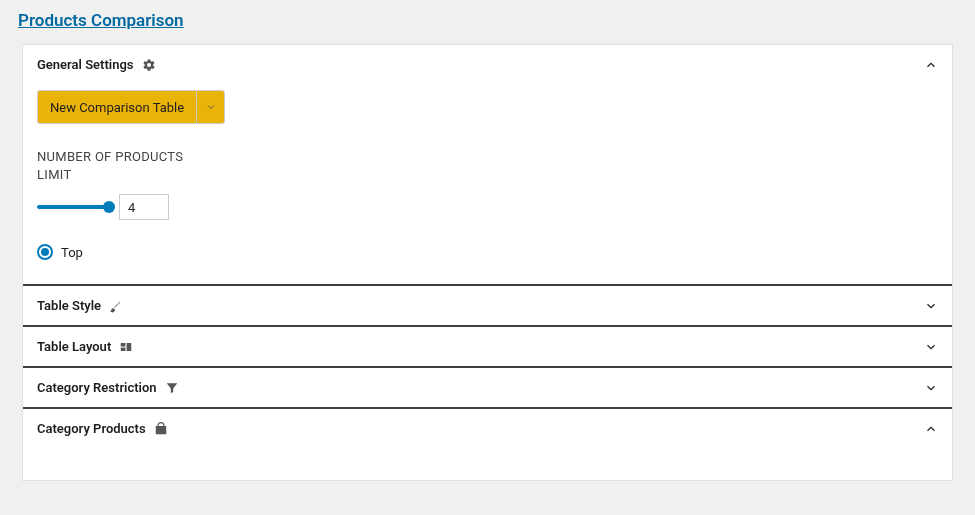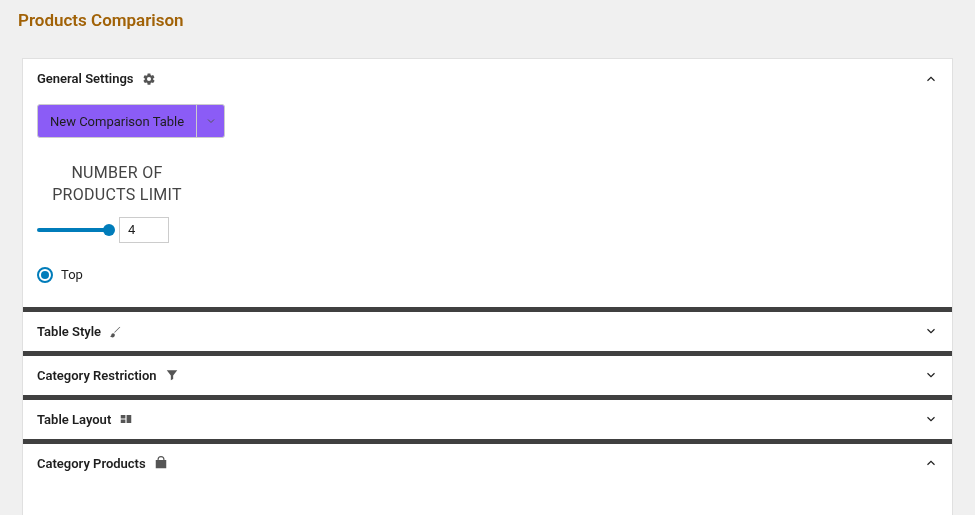--- a/index.html
+++ b/index.html
@@ -8,22 +8,23 @@
     background: #f0f0f0;
     font-size: 13px;
     color: #1e1e1e;
     width: 975px;
     height: 515px;
     overflow: hidden;
   }
   .page-title {
     font-size: 17px;
     font-weight: 600;
-    padding: 10px 18px 28px 18px;
-    color: #a16207;
+    padding: 10px 18px 14px 18px;
+    color: #0369a1;
+    text-decoration: underline;
   }
   .panel-container {
     margin: 0 22px;
     background: #fff;
     border: 1px solid #e0e0e0;
   }
   .panel-header {
     display: flex;
     align-items: center;
     padding: 12px 14px;
@@ -50,21 +51,21 @@
   }
   .field-label {
     font-size: 13px;
     color: #1e1e1e;
     margin-bottom: 8px;
   }
   .select-wrap {
     display: inline-flex;
     border: 1px solid #ccc;
     border-radius: 3px;
-    background: #8b5cf6;
+    background: #eab308;
     height: 34px;
     align-items: stretch;
     margin-bottom: 24px;
   }
   .select-text {
     padding: 0 12px;
     display: flex;
     align-items: center;
     font-size: 13px;
     color: #1e1e1e;
@@ -72,28 +73,27 @@
   }
   .select-caret {
     border-left: 1px solid #ccc;
     width: 28px;
     display: flex;
     align-items: center;
     justify-content: center;
   }
   .select-caret svg { width: 12px; height: 12px; stroke: #555; fill: none; stroke-width: 2; }
   .caps-label {
-    font-size: 16px;
+    font-size: 13px;
     letter-spacing: 0.3px;
     color: #444;
     text-transform: uppercase;
     line-height: 1.4;
     margin-bottom: 10px;
     max-width: 160px;
-    text-align: center;
   }
   .slider-row {
     display: flex;
     align-items: center;
     gap: 10px;
     margin-bottom: 24px;
   }
   .slider-track {
     position: relative;
     width: 72px;
@@ -141,21 +141,21 @@
     border-color: #007cba;
   }
   .radio.checked::after {
     content: "";
     width: 8px;
     height: 8px;
     background: #007cba;
     border-radius: 50%;
   }
   .radio-label { font-size: 13px; color: #1e1e1e; }
-  .divider-top { border-top: 5px solid #404040; }
+  .divider-top { border-top: 2px solid #404040; }
   .related-body { padding: 14px 14px 18px 14px; }
 </style>
 </head>
 <body>
 
 <div class="page-title">Products Comparison</div>
 
 <div class="panel-container">
 
   <div class="panel-header">
@@ -206,39 +206,39 @@
     </span>
     <span class="spacer"></span>
     <span class="chevron">
       <svg viewBox="0 0 24 24">
           <polyline points="6 9 12 15 18 9"></polyline>
         </svg>
     </span>
   </div>
 
   <div class="panel-header divider-top">
+    <span class="panel-title">Table Layout</span>
+    <span class="panel-icon">
+      <svg viewBox="0 0 24 24">
+          <path d="M3 5h8v6H3V5zm0 8h8v6H3v-6zm10-8h8v14h-8V5z"></path>
+        </svg>
+    </span>
+    <span class="spacer"></span>
+    <span class="chevron">
+      <svg viewBox="0 0 24 24">
+          <polyline points="6 9 12 15 18 9"></polyline>
+        </svg>
+    </span>
+  </div>
+
+  <div class="panel-header divider-top">
     <span class="panel-title">Category Restriction</span>
     <span class="panel-icon">
       <svg viewBox="0 0 24 24">
           <path d="M3 4h18l-7 9v6l-4 2v-8L3 4z"></path>
-        </svg>
-    </span>
-    <span class="spacer"></span>
-    <span class="chevron">
-      <svg viewBox="0 0 24 24">
-          <polyline points="6 9 12 15 18 9"></polyline>
-        </svg>
-    </span>
-  </div>
-
-  <div class="panel-header divider-top">
-    <span class="panel-title">Table Layout</span>
-    <span class="panel-icon">
-      <svg viewBox="0 0 24 24">
-          <path d="M3 5h8v6H3V5zm0 8h8v6H3v-6zm10-8h8v14h-8V5z"></path>
         </svg>
     </span>
     <span class="spacer"></span>
     <span class="chevron">
       <svg viewBox="0 0 24 24">
           <polyline points="6 9 12 15 18 9"></polyline>
         </svg>
     </span>
   </div>
 

